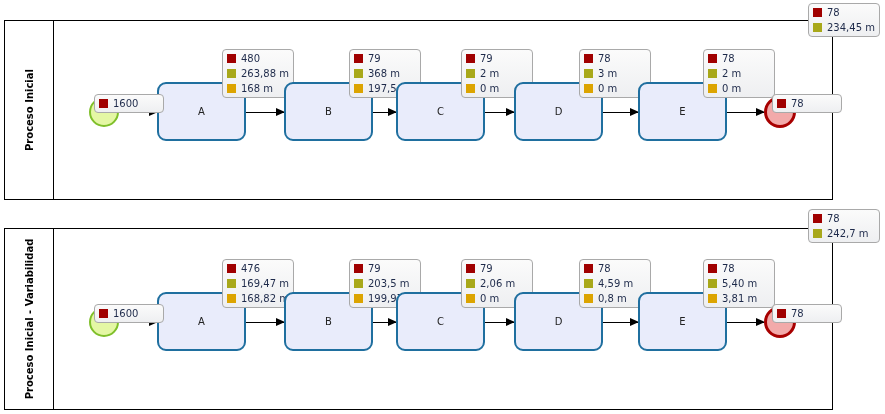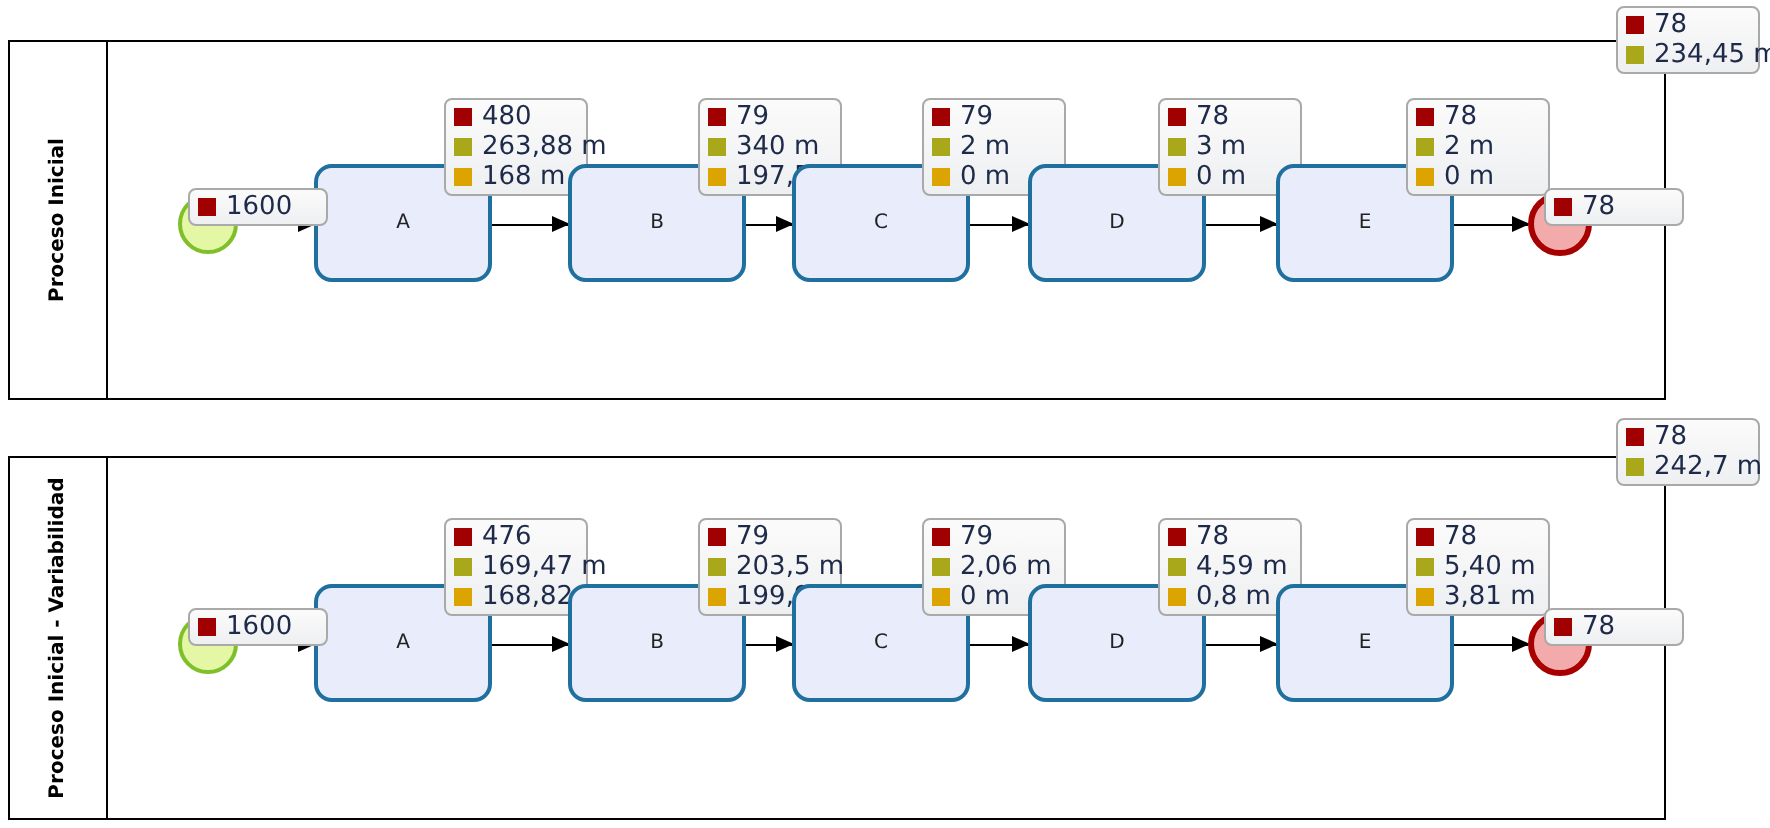--- a/index.html
+++ b/index.html
@@ -5,21 +5,21 @@
   html, body { margin:0; padding:0; background:#ffffff; }
   body { width:885px; height:414px; position:relative; overflow:hidden; font-family:"DejaVu Sans", sans-serif; }
   .pool { position:absolute; border:1.5px solid #000; box-sizing:border-box; background:#fff; }
   .pool-header { position:absolute; left:0; top:0; bottom:0; width:49px; border-right:1.5px solid #000; box-sizing:border-box; }
   .pool-label { position:absolute; left:50%; top:50%; transform:translate(-50%,-50%) rotate(-90deg); white-space:nowrap; font-weight:bold; font-size:10px; color:#000; }
   .task { position:absolute; width:89px; height:59px; background:#e9ecfb; border:2px solid #1f6f9f; border-radius:9px; box-sizing:border-box; display:flex; align-items:center; justify-content:center; font-size:10px; color:#222; }
   .start { position:absolute; width:30px; height:30px; border-radius:50%; background:#e4f7a4; border:2px solid #7fbf2a; box-sizing:border-box; }
   .end { position:absolute; width:32px; height:32px; border-radius:50%; background:#f2aaaa; border:3px solid #a80000; box-sizing:border-box; }
   .flow { position:absolute; height:1.3px; background:#000; }
   .flow::after { content:""; position:absolute; right:-1px; top:-4px; border-left:9px solid #000; border-top:4.5px solid transparent; border-bottom:4.5px solid transparent; }
-  .stat { position:absolute; background:linear-gradient(#fbfbfb,#eeeff1); border:1px solid #a9a9a9; border-radius:4px; box-sizing:border-box; padding:1px 4px; font-size:13px; color:#1e2a4a; }
+  .stat { position:absolute; background:linear-gradient(#fbfbfb,#eeeff1); border:1px solid #a9a9a9; border-radius:4px; box-sizing:border-box; padding:1px 4px; font-size:10px; color:#1e2a4a; }
   .stat .row { display:flex; align-items:center; height:15px; white-space:nowrap; }
   .sw { display:inline-block; width:9px; height:9px; margin-right:5px; flex:0 0 auto; }
 </style>
 </head>
 <body>
 
 <div id="diagram">
     <div class="pool" style="left: 4px; top: 20px; width: 829px; height: 180px;">
       <div class="pool-header">
         <div class="pool-label">Proceso Inicial</div>
@@ -49,21 +49,21 @@
       <span>B</span>
     </div>
     <div class="flow" style="left: 373px; top: 112px; width: 23px;"></div>
     <div class="stat" style="left: 349px; top: 49px; width: 72px;">
       <div class="row">
         <span class="sw" style="background: rgb(160, 0, 0);"></span>
         <span>79</span>
       </div>
       <div class="row">
         <span class="sw" style="background: rgb(168, 168, 26);"></span>
-        <span>340 m</span>
+        <span>368 m</span>
       </div>
       <div class="row">
         <span class="sw" style="background: rgb(220, 164, 0);"></span>
         <span>197,5 m</span>
       </div>
     </div>
     <div class="task" style="left: 396px; top: 82px;">
       <span>C</span>
     </div>
     <div class="flow" style="left: 485px; top: 112px; width: 29px;"></div>

